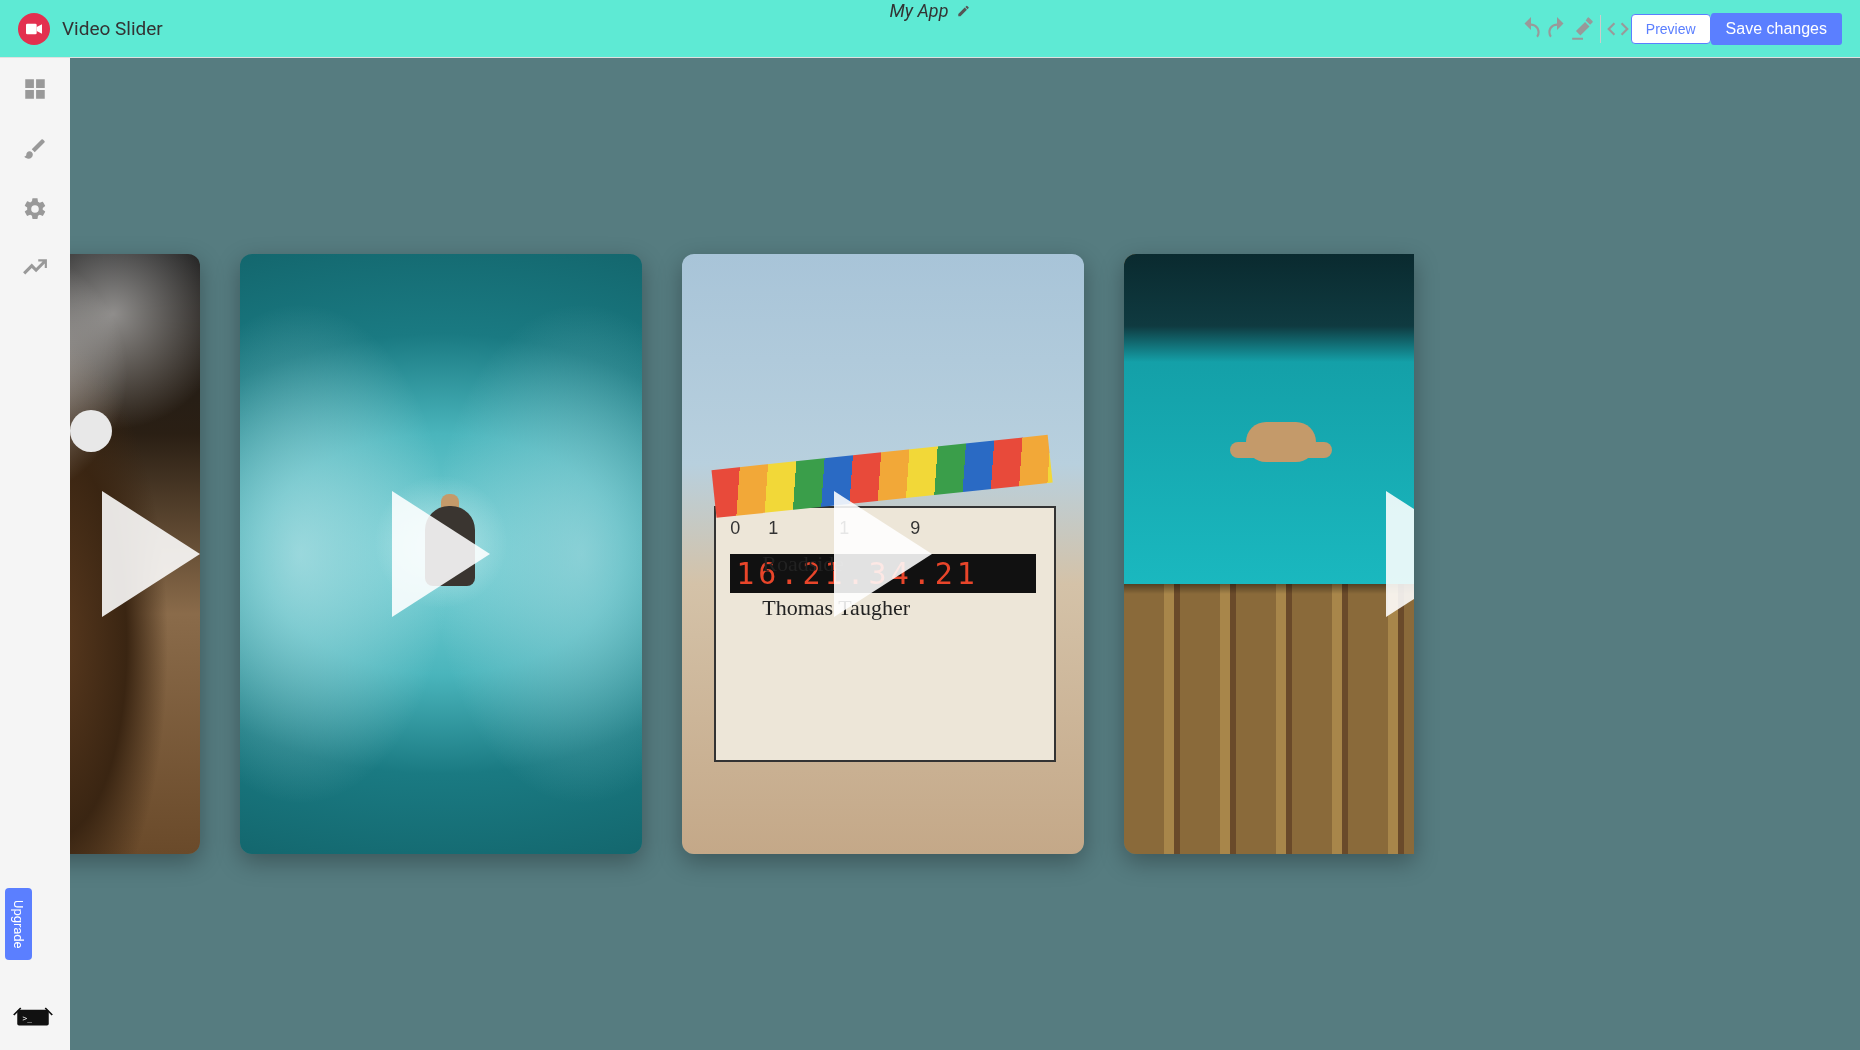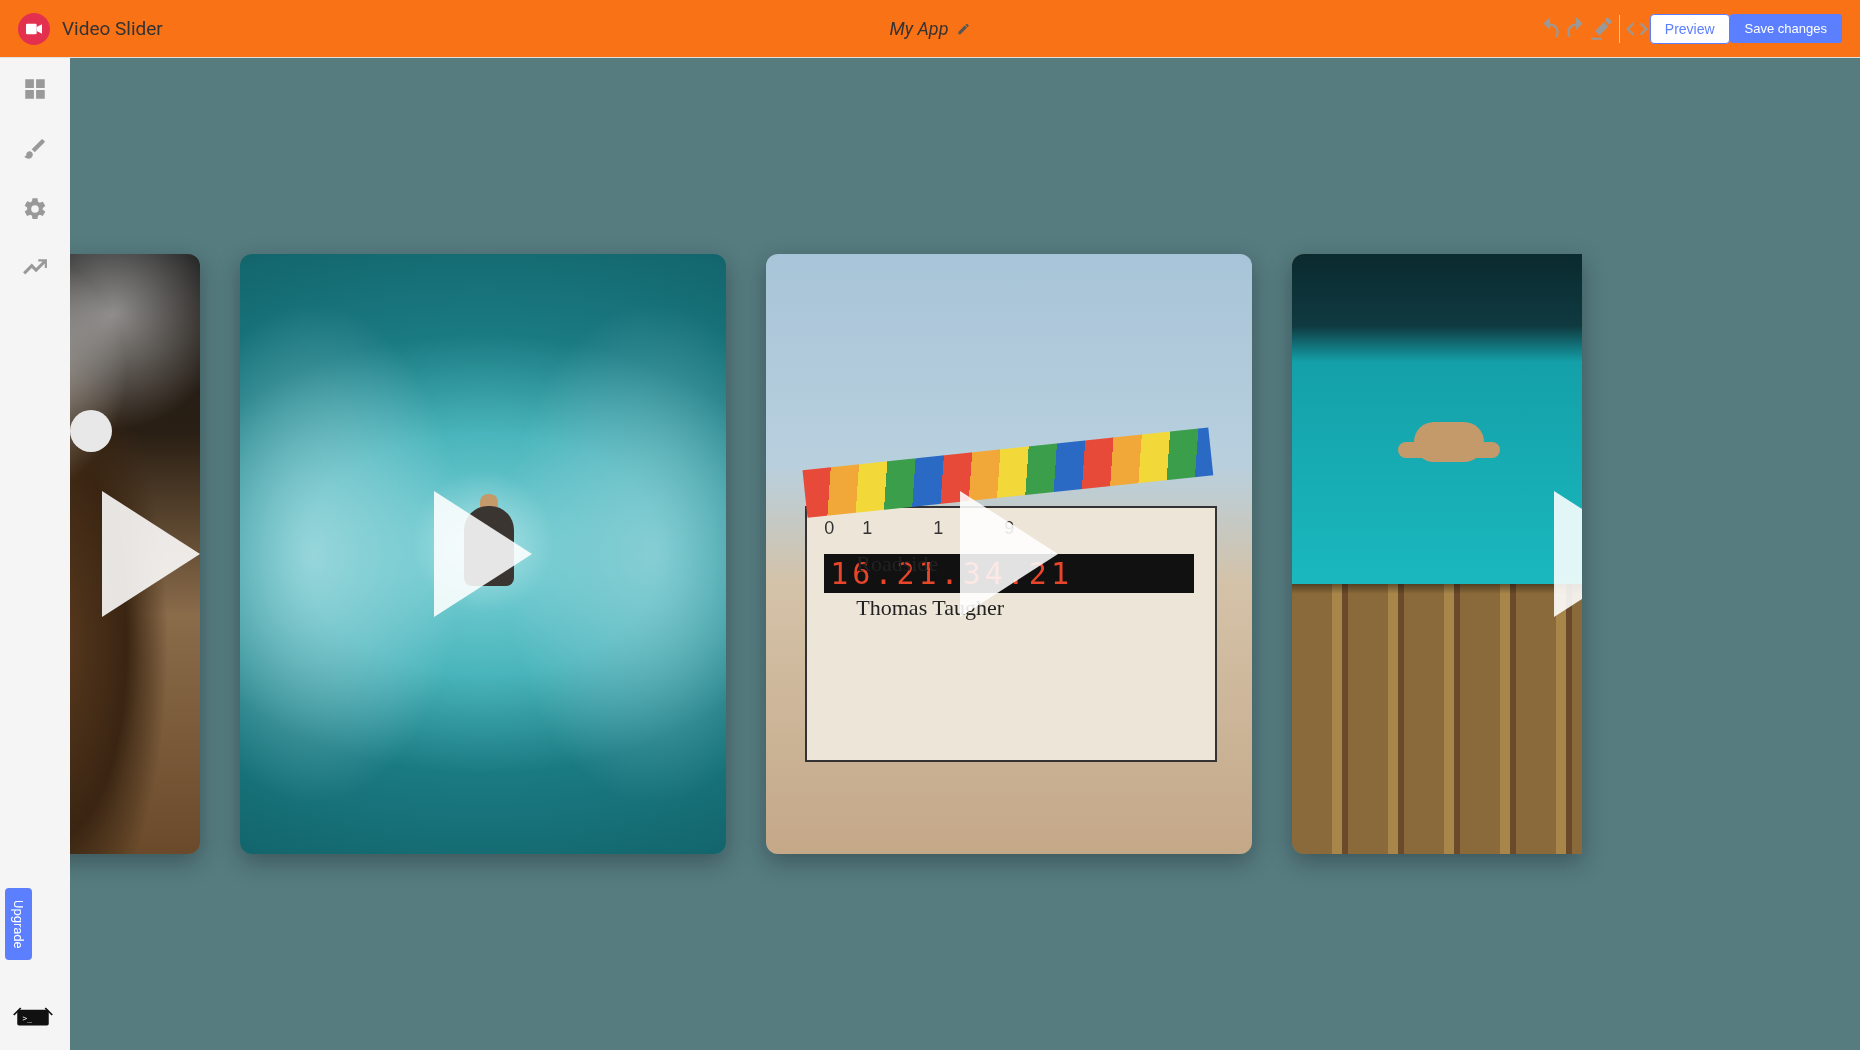--- a/index.html
+++ b/index.html
@@ -5,24 +5,23 @@
 * { margin: 0; padding: 0; box-sizing: border-box; }
 body {
   font-family: -apple-system, BlinkMacSystemFont, "Segoe UI", Roboto, sans-serif;
   width: 1860px;
   height: 1050px;
   overflow: hidden;
   background: #f5f5f5;
 }
 .topbar {
   height: 58px;
-  background: #f97316;
+  background: #5eead4;
   border-bottom: 1px solid #e0e0e0;
   display: flex;
-  align-items: center;
   padding: 0 18px;
   position: relative;
 }
 .topbar-left { display: flex; align-items: center; gap: 12px; }
 .logo {
   width: 32px; height: 32px;
   background: #e3304f;
   border-radius: 50%;
   display: flex; align-items: center; justify-content: center;
   color: white; font-size: 12px;
@@ -37,21 +36,21 @@
 .edit-icon { width: 14px; height: 14px; fill: #555; cursor: pointer; }
 .topbar-right { margin-left: auto; display: flex; align-items: center; gap: 0; }
 .tb-icon { width: 26px; height: 26px; fill: #999; cursor: pointer; }
 .tb-divider { width: 1px; height: 28px; background: #ccc; margin: 0 4px; }
 .btn-outline {
   padding: 6px 14px; border: 1px solid #5b7fff; color: #5b7fff;
   background: white; border-radius: 4px; font-size: 14px; cursor: pointer;
 }
 .btn-primary {
   padding: 7px 15px; border: none; color: white;
-  background: #5b7fff; border-radius: 3px; font-size: 13px; cursor: pointer;
+  background: #5b7fff; border-radius: 3px; font-size: 16px; cursor: pointer;
 }
 .body-row { display: flex; height: calc(100% - 58px); }
 .sidebar {
   width: 70px; background: #f5f5f5;
   display: flex; flex-direction: column; align-items: center;
   padding-top: 18px; gap: 34px; position: relative;
 }
 .sb-icon { width: 26px; height: 26px; fill: #999; cursor: pointer; }
 .upgrade-tab {
   position: absolute; bottom: 90px; left: 5px;
@@ -66,21 +65,21 @@
 .canvas {
   flex: 1; background: #567c80;
   position: relative; overflow: hidden;
   display: flex; align-items: center;
 }
 .slider-track {
   display: flex; gap: 40px;
   position: absolute; left: -160px; top: 50%; transform: translateY(-50%);
 }
 .card {
-  width: 486px; height: 600px;
+  width: 402px; height: 600px;
   border-radius: 12px;
   position: relative; overflow: hidden;
   flex-shrink: 0;
   box-shadow: 0 8px 24px rgba(0,0,0,0.3);
 }
 .card.partial-left { width: 290px; border-radius: 0 12px 12px 0; }
 .card.partial-right { width: 290px; border-radius: 12px 0 0 12px; }
 .thumb { width: 100%; height: 100%; position: absolute; inset: 0; }
 .play {
   position: absolute; left: 50%; top: 50%;

